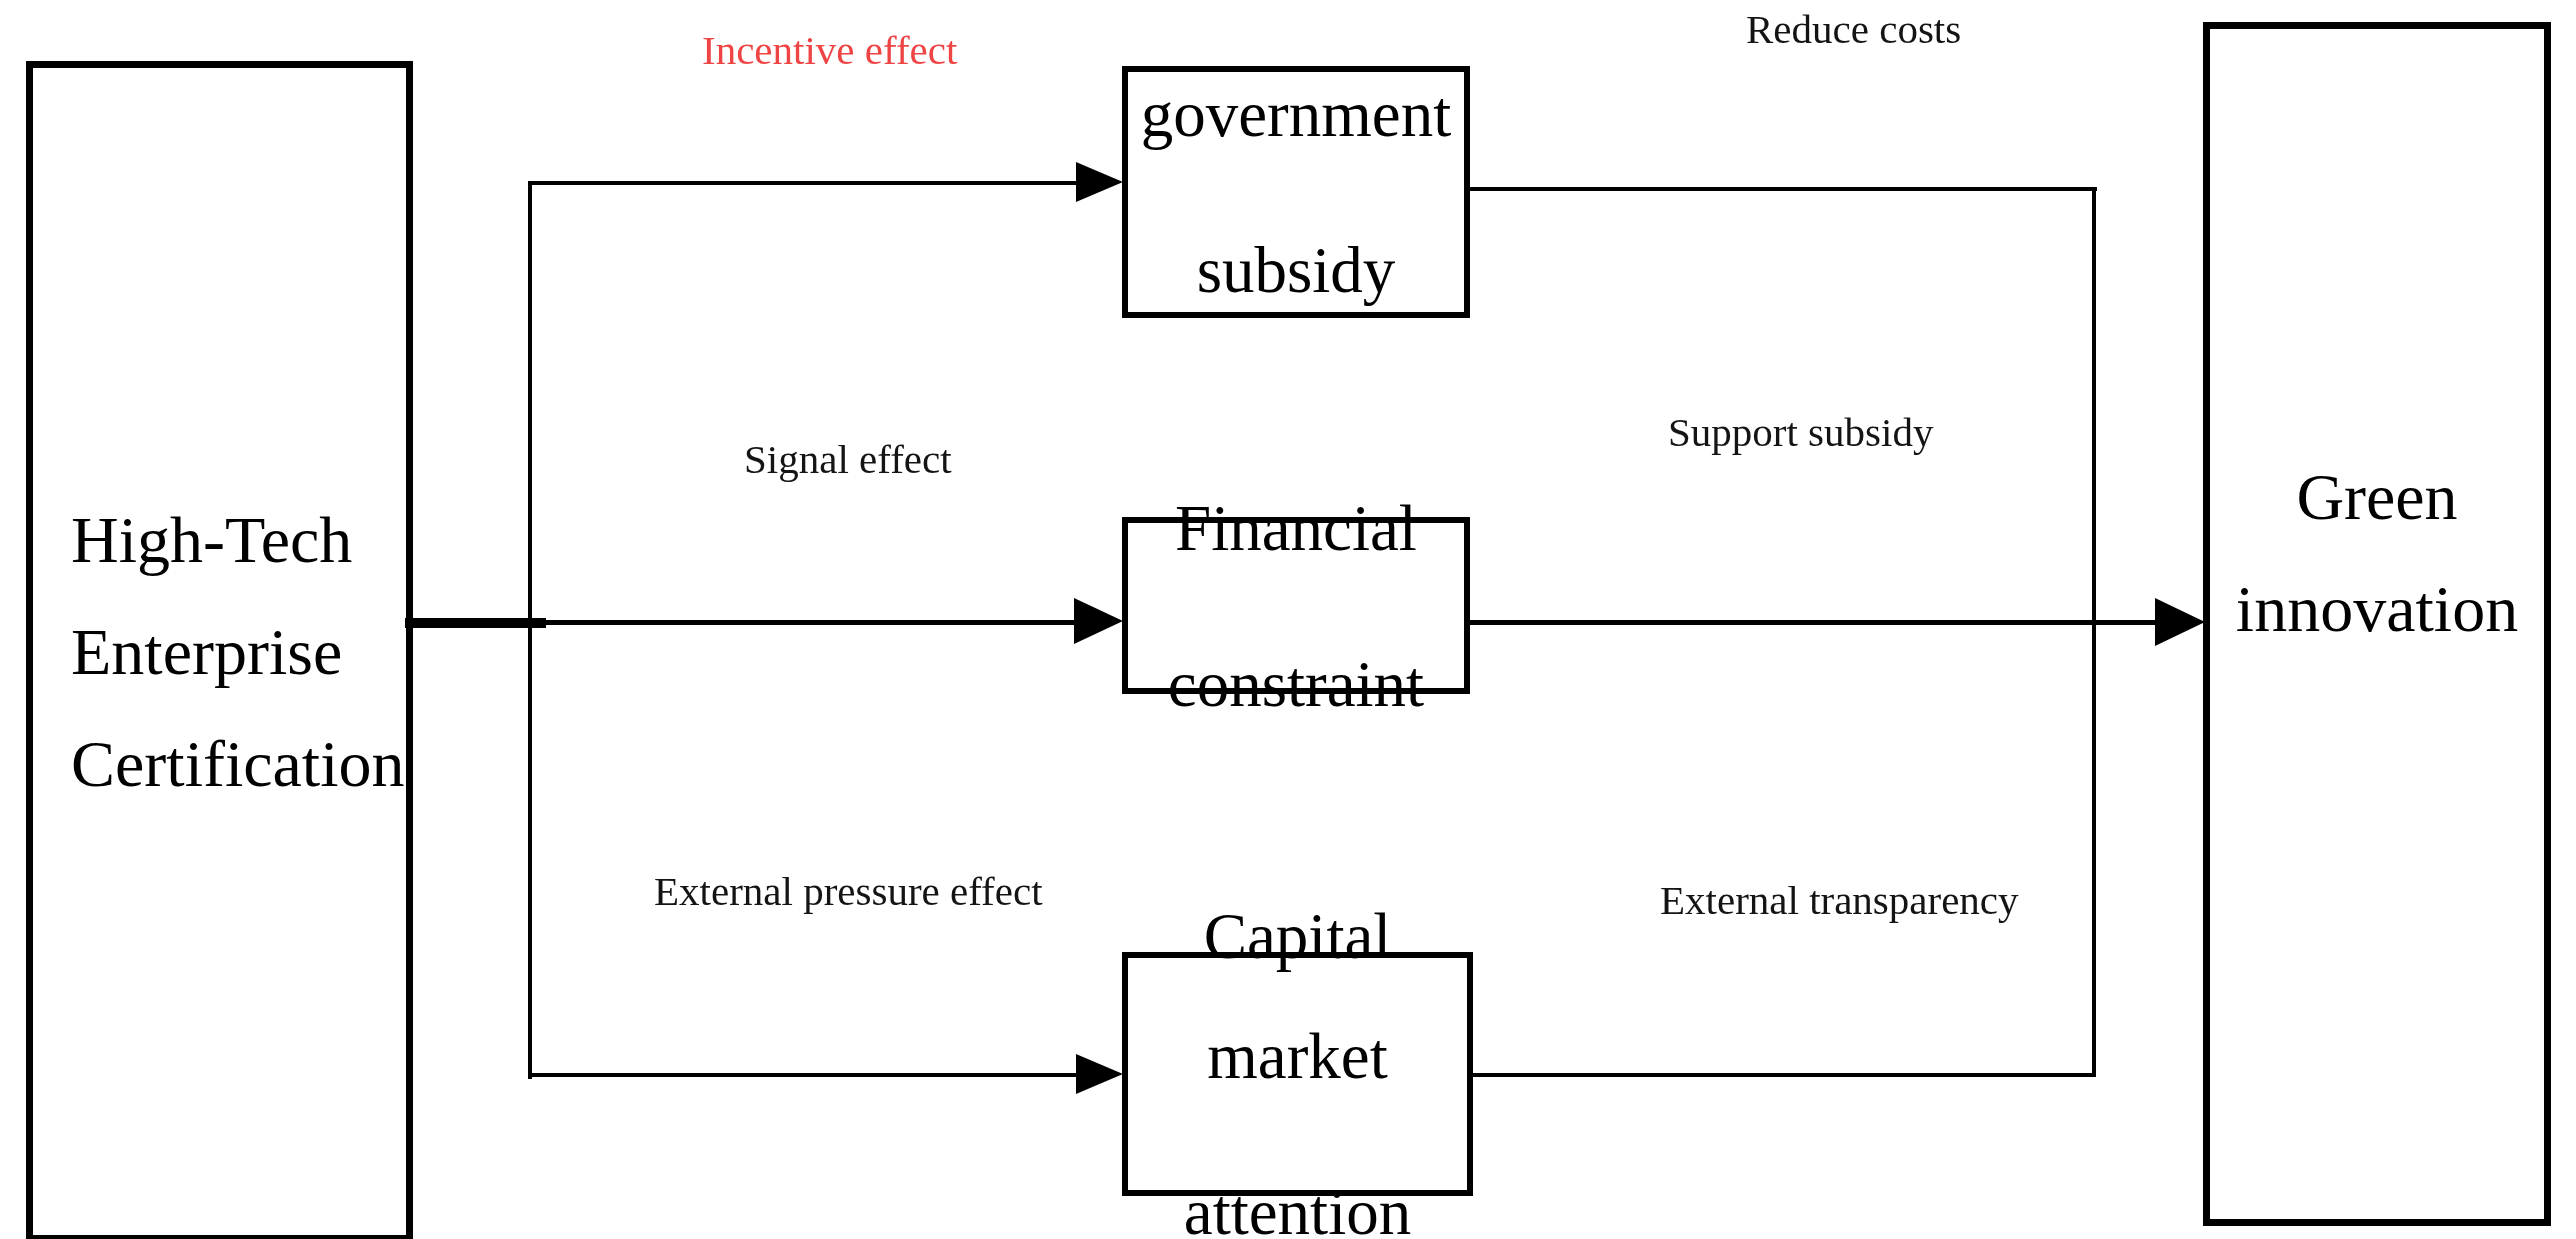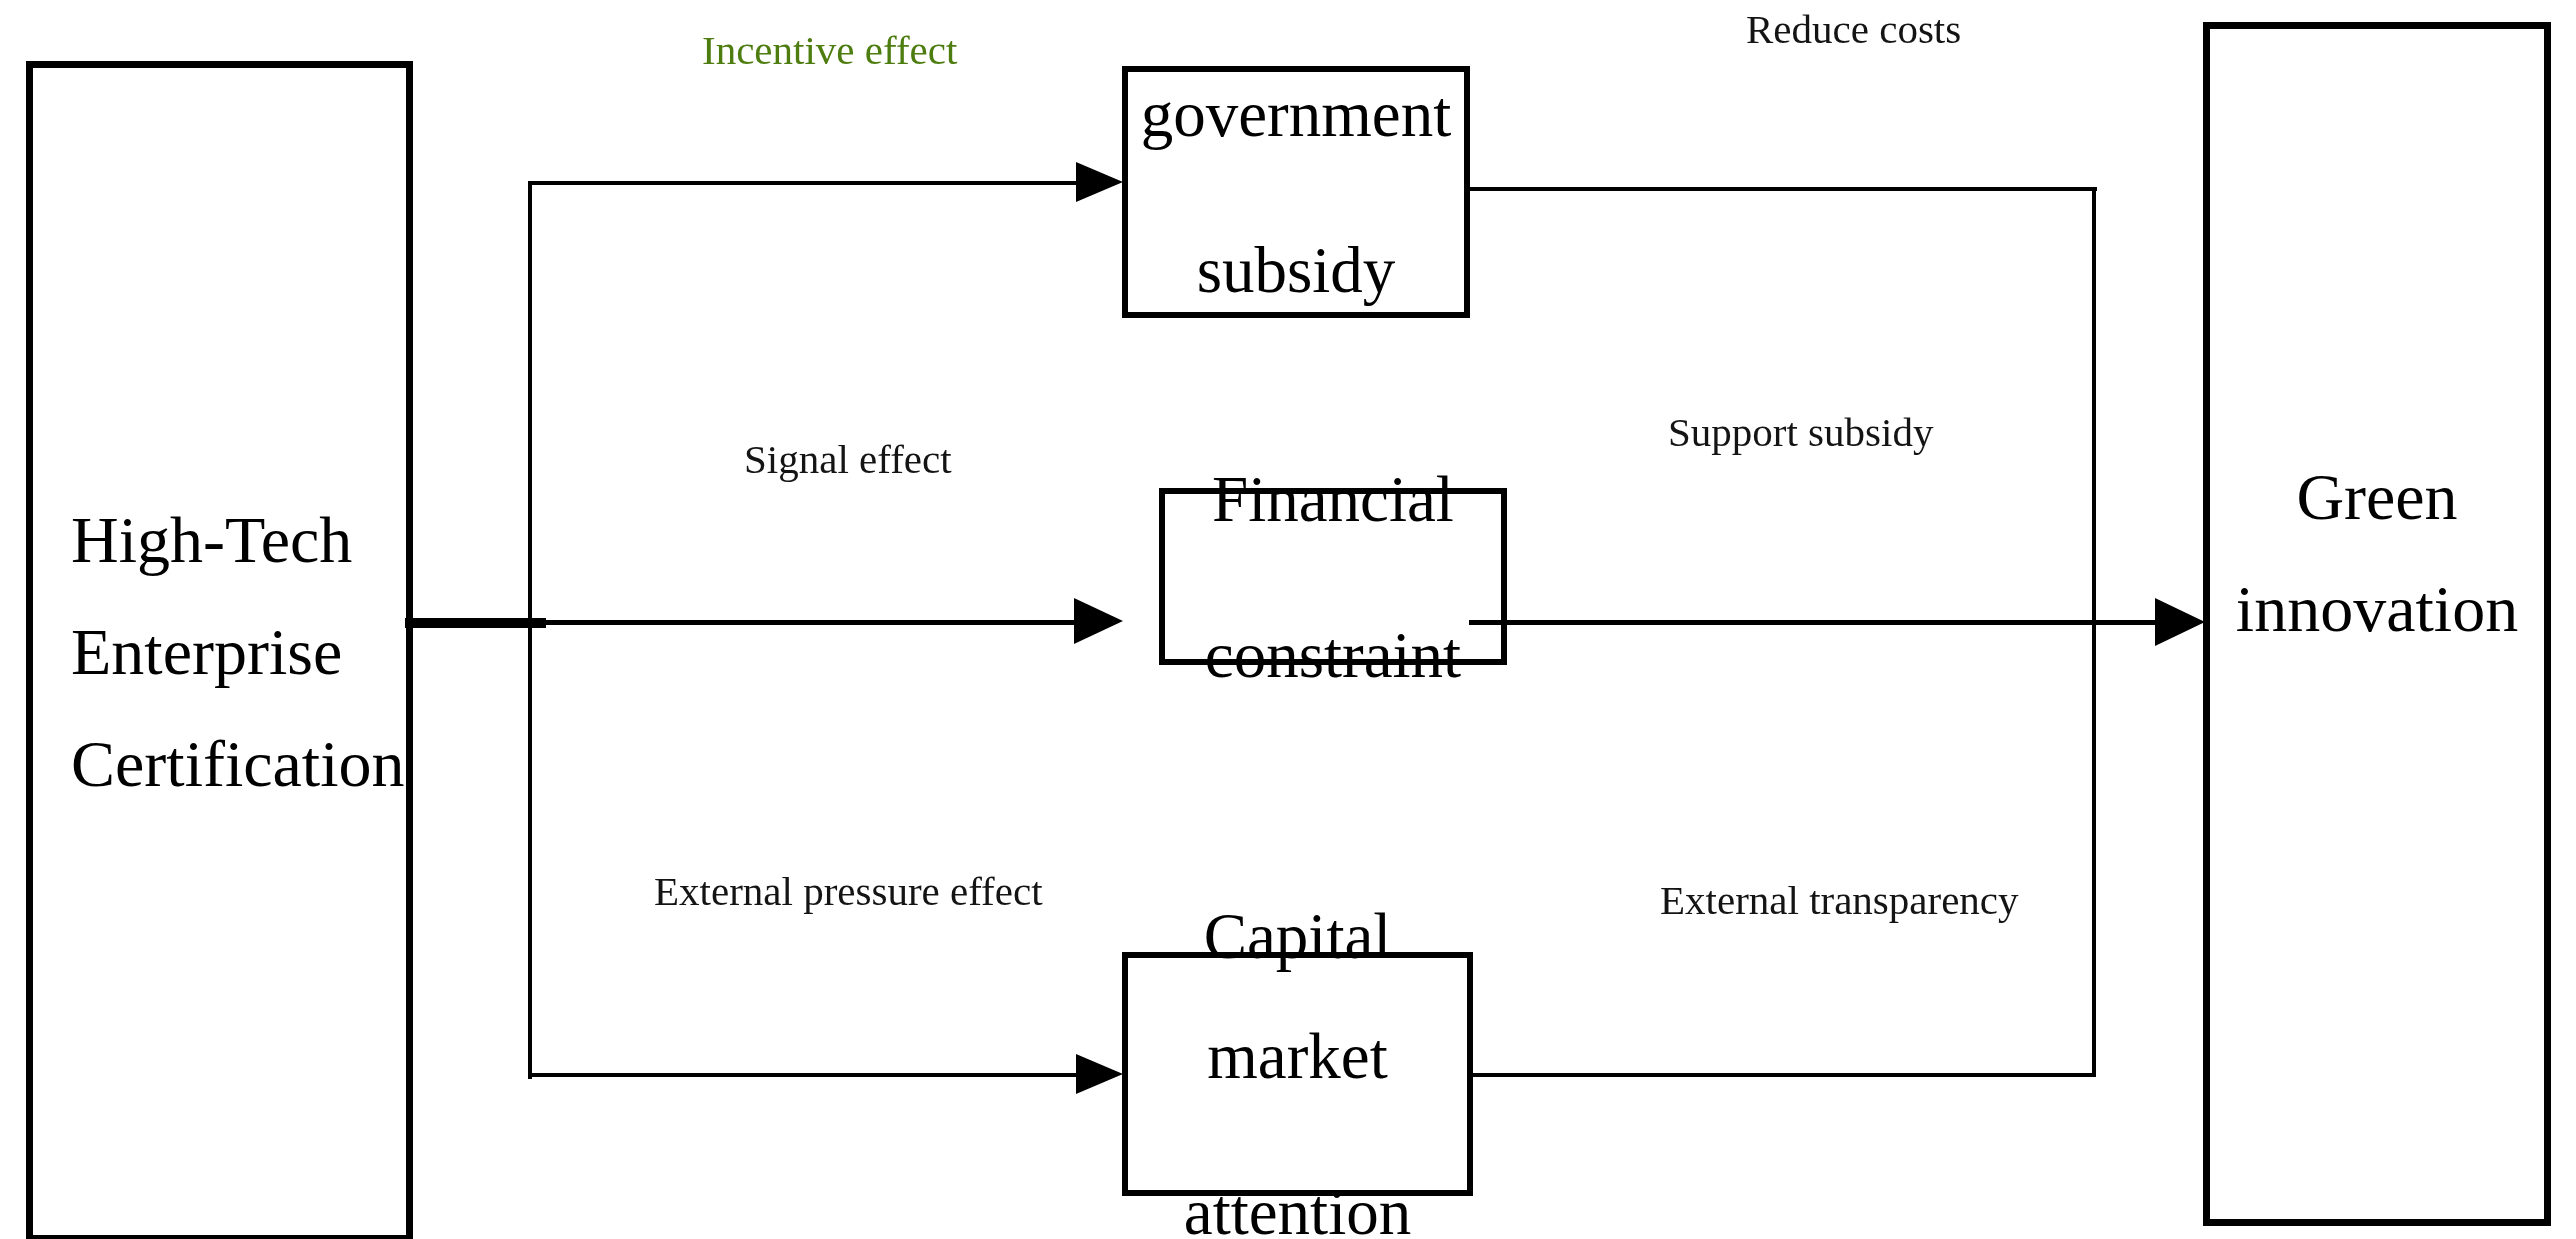--- a/index.html
+++ b/index.html
@@ -26,21 +26,21 @@
     justify-content:center;text-align:left;
     padding-left:38px;
     font-size:66px;line-height:112px;margin-top:26px;
   }
   .node-mid{
     left:1122px;width:348px;
     border:6.6px solid #000;
     font-size:65px;line-height:120px;gap:36px;
   }
   .node-gov{top:66px;height:252px;}
-  .node-fin{top:488px;height:177px;margin-left:37px;}
+  .node-fin{top:517px;height:177px;}
   .node-cap{top:952px;height:244px;width:351px;}
   .node-right{
     left:2203px;top:22px;width:348px;height:1204px;
     border:7.4px solid #000;
     justify-content:flex-start;
     padding-top:412px;
     font-size:66px;line-height:112px;
   }
   
   .cline{position:absolute;background:#000000;}
@@ -60,21 +60,21 @@
   .ah-top     {left:1076px;top:162px;}
   .ah-mid-left{left:1074px;top:598px;border-top-width:23.6px;border-bottom-width:23.6px;border-left-width:49px;}
   .ah-bot     {left:1076px;top:1054px;}
   .ah-green   {left:2155px;top:598px;border-top-width:24px;border-bottom-width:24px;border-left-width:50px;}
   
   .elabel{
     position:absolute;white-space:nowrap;
     font-size:41px;line-height:44px;
     color:#141414;
   }
-  .elabel-incentive{left:702px; top:28px;  color:#4d7c0f;}
+  .elabel-incentive{left:702px; top:28px;  color:#ef4444;}
   .elabel-reduce   {left:1746px;top:7px;}
   .elabel-signal   {left:744px;top:437px;}
   .elabel-support  {left:1668px;top:410px;}
   .elabel-external {left:654px; top:869px;}
   .elabel-transp   {left:1660px;top:878px;}
 </style>
 </head>
 <body>
 
 <div class="stage">

